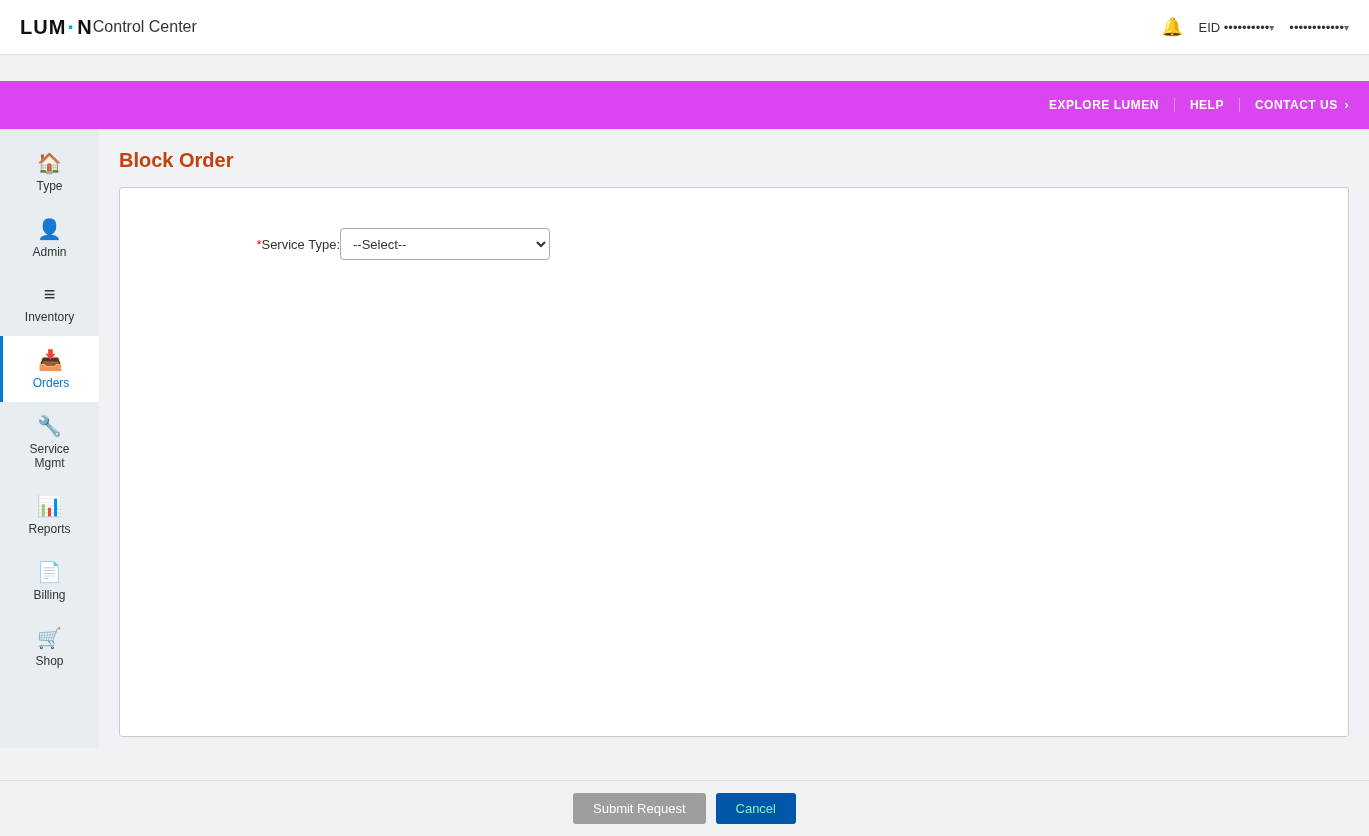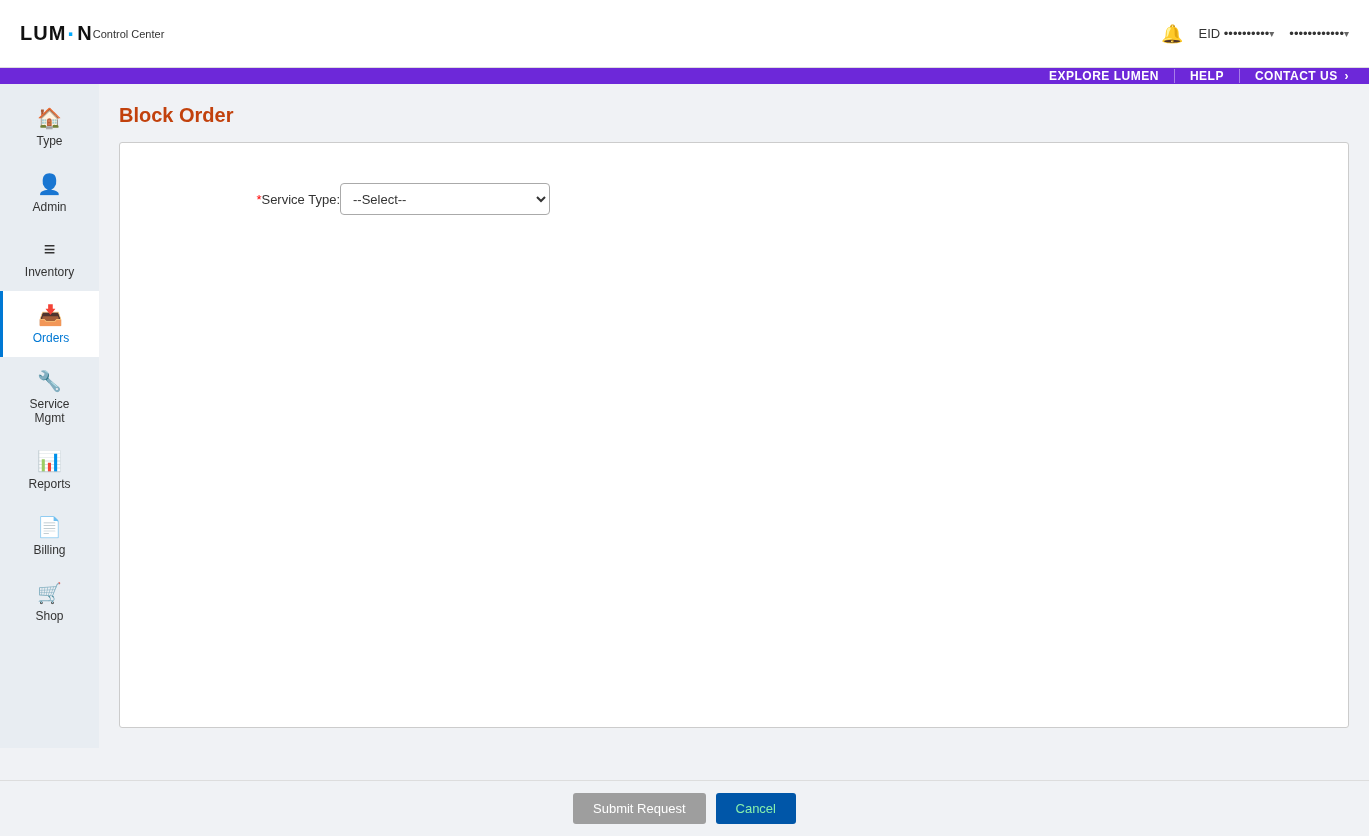--- a/index.html
+++ b/index.html
@@ -3,27 +3,27 @@
   <meta charset="utf-8">
   <style>
     * { margin: 0; padding: 0; box-sizing: border-box; }
     body { font-family: Arial, sans-serif; font-size: 14px; background: #f0f2f5; display: flex; flex-direction: column; height: 836px; overflow: hidden; }
 
     
     .top-header {
       display: flex;
       align-items: center;
       background: #ffffff;
-      height: 68px;
+      height: 55px;
       padding: 4px 20px;
       border-bottom: 1px solid #ddd;
       flex-shrink: 0;
     }
     .header-title {
-      font-size: 11px;
+      font-size: 16px;
       color: #333;
       font-weight: normal;
     }
     .header-right {
       margin-left: auto;
       display: flex;
       align-items: center;
       gap: 15px;
     }
     .bell-icon {
@@ -35,28 +35,29 @@
       display: flex;
       align-items: center;
       cursor: pointer;
       color: #333;
       font-size: 13px;
     }
     .user-info .chevron { font-size: 10px; color: #666; }
 
     
     .blue-bar {
-      background: #6d28d9;
-      height: 16px;
+      background: #d946ef;
+      height: 48px;
       display: flex;
       align-items: center;
       justify-content: flex-end;
       padding: 0 20px;
       gap: 0;
       flex-shrink: 0;
+      margin-top: 26px;
     }
     .blue-bar a {
       color: #ffffff;
       text-decoration: none;
       font-size: 12px;
       font-weight: 600;
       padding: 0 15px;
       border-right: 1px solid rgba(255,255,255,0.4);
       letter-spacing: 0.5px;
     }

